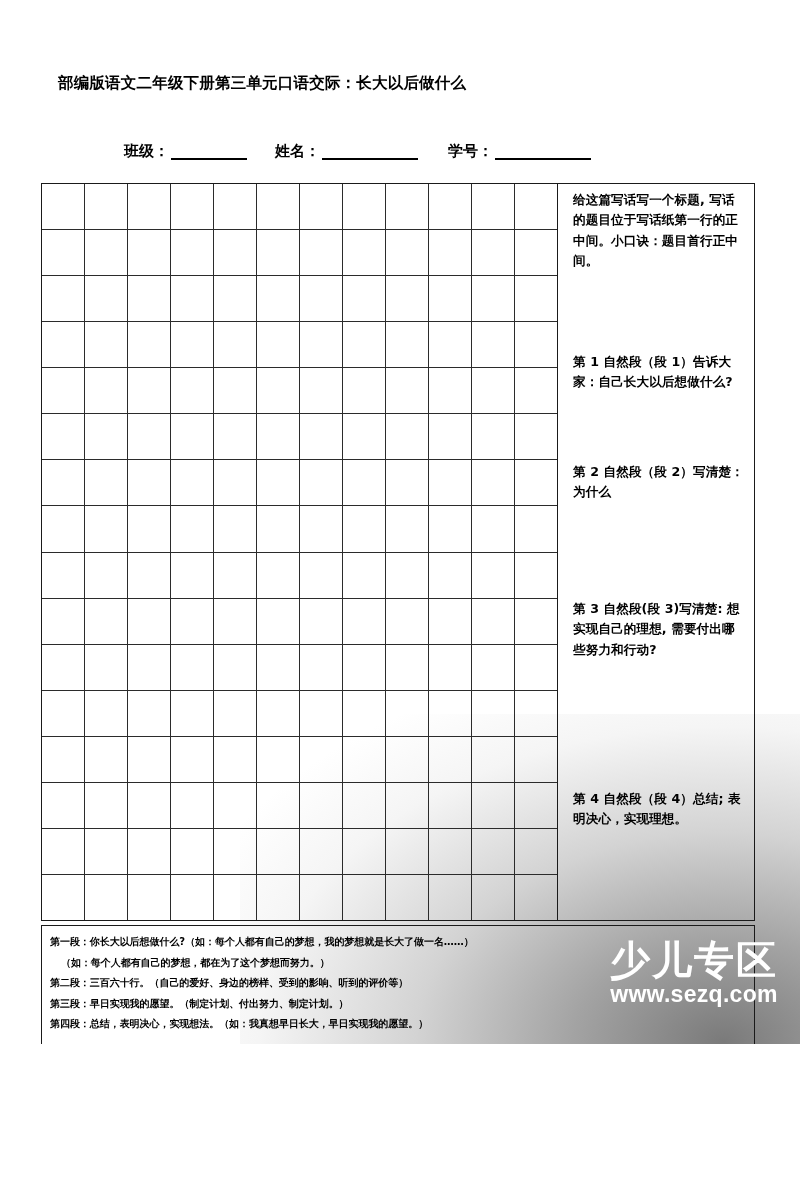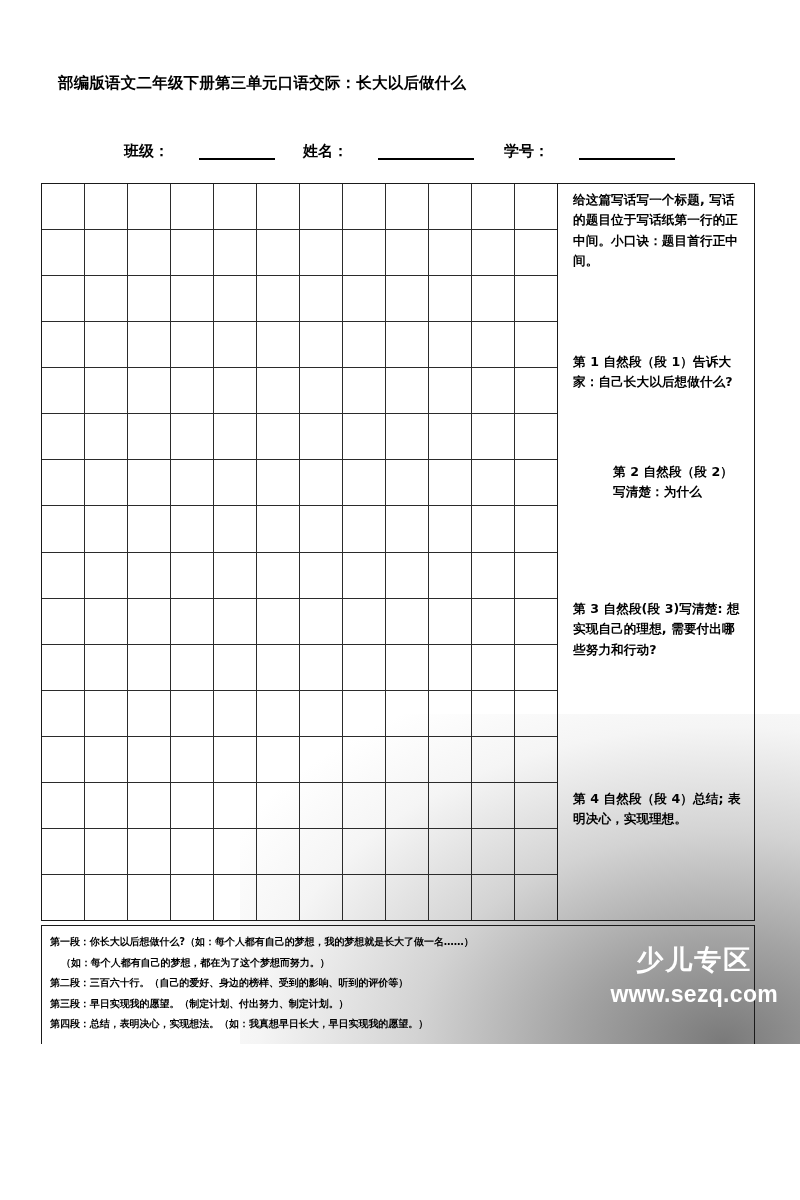--- a/index.html
+++ b/index.html
@@ -51,21 +51,21 @@
     position: absolute;
     left: 124px;
     top: 142px;
     display: flex;
     align-items: flex-end;
     font-size: 15px;
     font-weight: bold;
     color: #000;
     white-space: nowrap;
   }
-  .idfield { display: flex; align-items: flex-end; gap: 28px; }
+  .idfield { display: flex; align-items: flex-end; }
   .idlabel { font-weight: bold; font-size: 15px; line-height: 18px; }
   .idblank {
     display: inline-block;
     border-bottom: 2px solid #000;
     height: 15px;
     margin-left: 2px;
   }
   .gap-a { width: 28px; }
   .gap-b { width: 30px; }
 
@@ -145,21 +145,21 @@
   
   #watermark {
     position: absolute;
     right: 22px;
     bottom: 36px;
     text-align: center;
     pointer-events: none;
     user-select: none;
   }
   #wm-cn {
-    font-size: 27px;
+    font-size: 40px;
     font-weight: bold;
     color: #ffffff;
     letter-spacing: 2px;
     line-height: 40px;
     font-family: "DejaVu Sans", "Liberation Sans", sans-serif;
     margin-top: 28px;
   }
   #wm-url {
     font-size: 23px;
     font-weight: bold;
@@ -418,21 +418,21 @@
           <div class="grid-cell"></div>
           <div class="grid-cell"></div>
           <div class="grid-cell"></div>
           <div class="grid-cell"></div>
           <div class="grid-cell"></div>
         </div>
       </div>
     <div id="notes">
         <div class="note" style="top: 6px;">给这篇写话写一个标题, 写话的题目位于写话纸第一行的正中间。小口诀：题目首行正中间。</div>
         <div class="note" style="top: 168px;">第 1 自然段（段 1）告诉大家：自己长大以后想做什么?</div>
-        <div class="note" style="top: 278px; margin-left: 40px;">第 2 自然段（段 2）写清楚：为什么</div>
+        <div class="note" style="top: 278px;">第 2 自然段（段 2）写清楚：为什么</div>
         <div class="note" style="top: 415px;">第 3 自然段(段 3)写清楚: 想实现自己的理想, 需要付出哪些努力和行动?</div>
         <div class="note" style="top: 605px;">第 4 自然段（段 4）总结; 表明决心，实现理想。</div>
       </div>
   </div>
 
   <div id="refbox">
       <div class="ref-line"><span class="lead">第一段：</span><b>你长大以后想做什么?</b><span class="plain">（如：每个人都有自己的梦想，我的梦想就是长大了做一名……）</span></div>
       <div class="ref-line indent"><span class="plain">（如：每个人都有自己的梦想，都在为了这个梦想而努力。）</span></div>
       <div class="ref-line"><span class="lead">第二段：</span><b>三百六十行。</b><span class="plain">（自己的爱好、身边的榜样、受到的影响、听到的评价等）</span></div>
       <div class="ref-line"><span class="lead">第三段：</span><b>早日实现我的愿望。</b><span class="plain">（制定计划、付出努力、制定计划。）</span></div>

